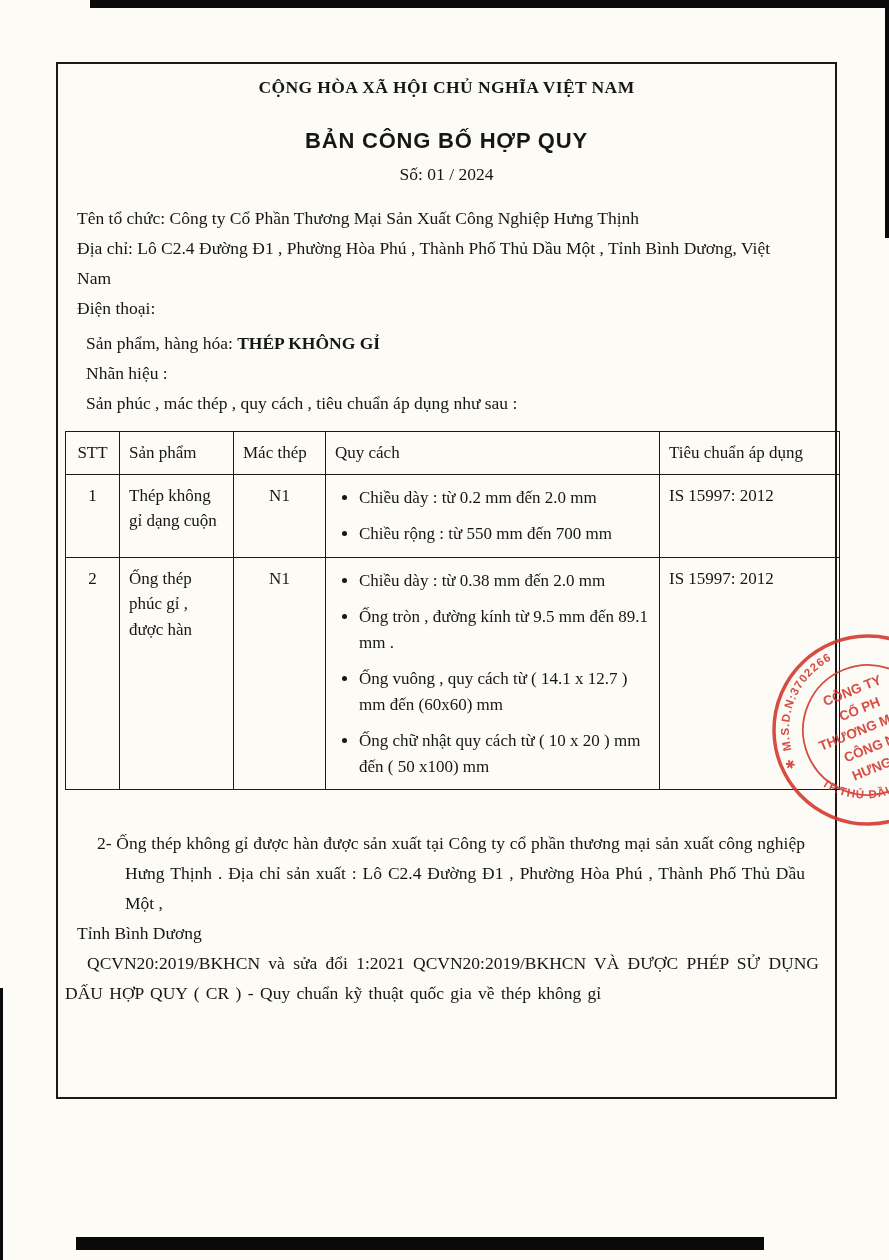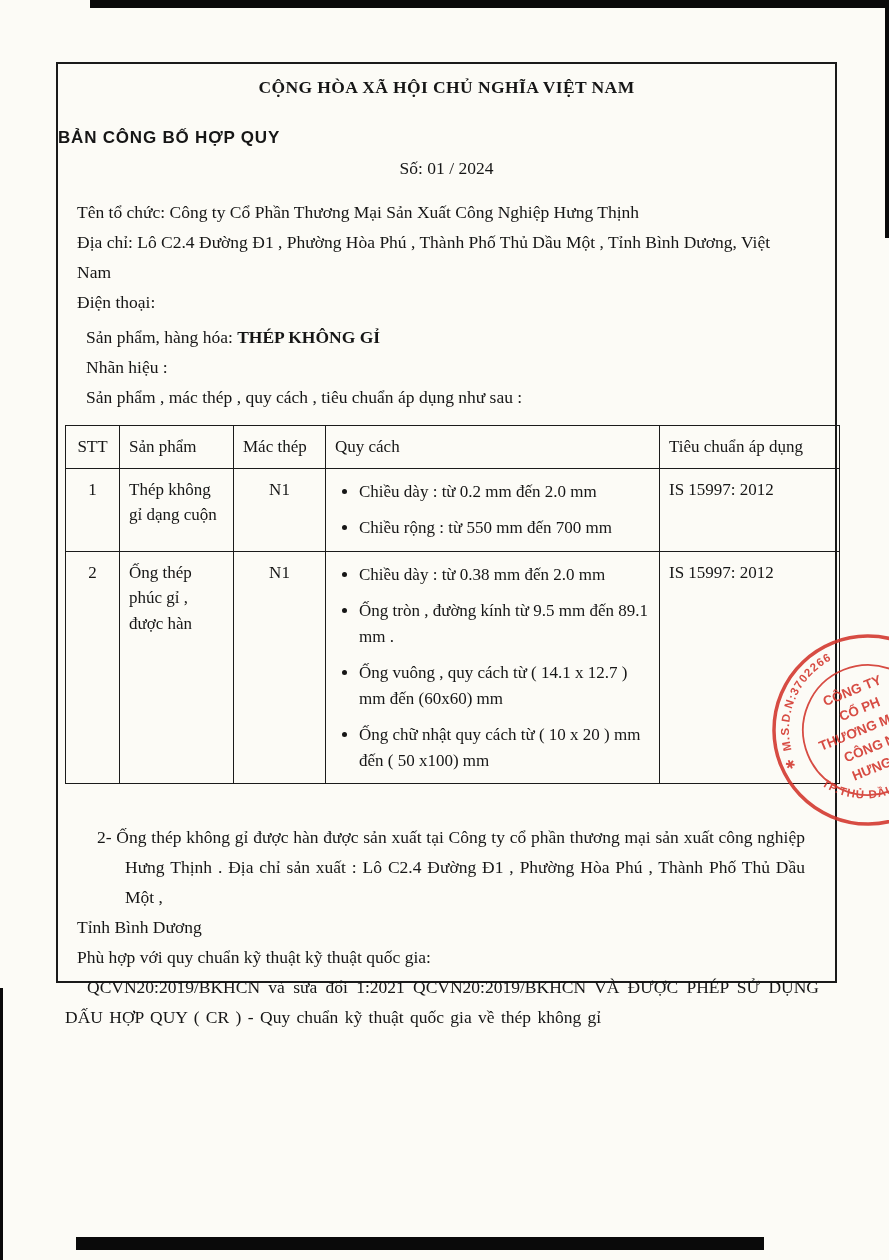--- a/index.html
+++ b/index.html
@@ -22,21 +22,21 @@
   .scan-right  { right: 0;    top: 0;      width: 4px;   height: 238px; }
   .scan-bottom { left: 76px;  top: 1237px; width: 688px; height: 13px; }
   .scan-left   { left: 0;     top: 988px;  width: 3px;   height: 272px; }
 
   
   .doc-frame {
     position: absolute;
     left: 56px;
     top: 62px;
     width: 781px;
-    height: 921px;
+    height: 1037px;
     border: 2px solid #1a1a1a;
     box-sizing: border-box;
     background: transparent;
   }
 
   
   .nat-header { text-align: center; margin-top: 13px; }
   .nat-country {
     font-weight: bold;
     font-size: 17.5px;
@@ -46,25 +46,25 @@
   .nat-motto {
     display: inline-block;
     font-weight: bold;
     font-size: 16.5px;
     padding: 0 8px 3px 20px;
     border-bottom: 2px solid #161616;
     letter-spacing: 0.3px;
   }
 
   .doc-title {
-    text-align: left;
+    text-align: center;
     margin-top: 30px;
     font-family: "Liberation Sans", "DejaVu Sans", sans-serif;
     font-weight: bold;
-    font-size: 17px;
+    font-size: 22px;
     letter-spacing: 0.8px;
   }
   .doc-number {
     text-align: center;
     margin-top: 10px;
     font-size: 17.5px;
   }
 
   
   .para {
@@ -173,21 +173,21 @@
 
   <p class="para first">Tên tổ chức: Công ty Cổ Phần Thương Mại Sản Xuất Công Nghiệp Hưng Thịnh</p>
   <p class="para">Địa chỉ: Lô C2.4 Đường Đ1 , Phường Hòa Phú , Thành Phố Thủ Dầu Một , Tỉnh Bình Dương, Việt Nam</p>
   <p class="para">Điện thoại:</p>
 
   <p class="para indent2 gap-top">
     <span>Sản phẩm, hàng hóa:</span>
     <strong>THÉP KHÔNG GỈ</strong>
   </p>
   <p class="para indent2">Nhãn hiệu :</p>
-  <p class="para indent2">Sản phẩm , mác thép , quy cách , tiêu chuẩn áp dụng như sau :</p>
+  <p class="para indent2">Sản phúc , mác thép , quy cách , tiêu chuẩn áp dụng như sau :</p>
 
   <table class="spec-table">
     <colgroup>
       <col class="c-stt">
         <col class="c-sp">
         <col class="c-mt">
         <col class="c-qc">
         <col class="c-tc">
     </colgroup>
     <thead>
@@ -225,21 +225,20 @@
           </ul>
         </td>
         <td>IS 15997: 2012</td>
       </tr>
     </tbody>
   </table>
 
   <div class="notes">
     <p class="note hang">2- Ống thép không gỉ được hàn được sản xuất tại Công ty cổ phần thương mại sản xuất công nghiệp Hưng Thịnh . Địa chỉ sản xuất : Lô C2.4 Đường Đ1 , Phường Hòa Phú , Thành Phố Thủ Dầu Một ,</p>
     <p class="plain-line">Tỉnh Bình Dương</p>
-    <p class="plain-line">Phù hợp với quy chuẩn kỹ thuật kỹ thuật quốc gia:</p>
     <p class="conformity-detail">QCVN20:2019/BKHCN và sửa đổi 1:2021 QCVN20:2019/BKHCN VÀ ĐƯỢC PHÉP SỬ DỤNG DẤU HỢP QUY ( CR ) -  Quy chuẩn kỹ thuật quốc gia về thép không gỉ</p>
   </div>
 
 </div>
 
 <div class="stamp">
   <svg viewBox="0 0 200 200">
     <circle cx="100" cy="100" r="94" fill="none" stroke="#d2342b" stroke-width="3.5"></circle>
     <circle cx="100" cy="100" r="65" fill="none" stroke="#d2342b" stroke-width="1.8"></circle>
     <defs>

